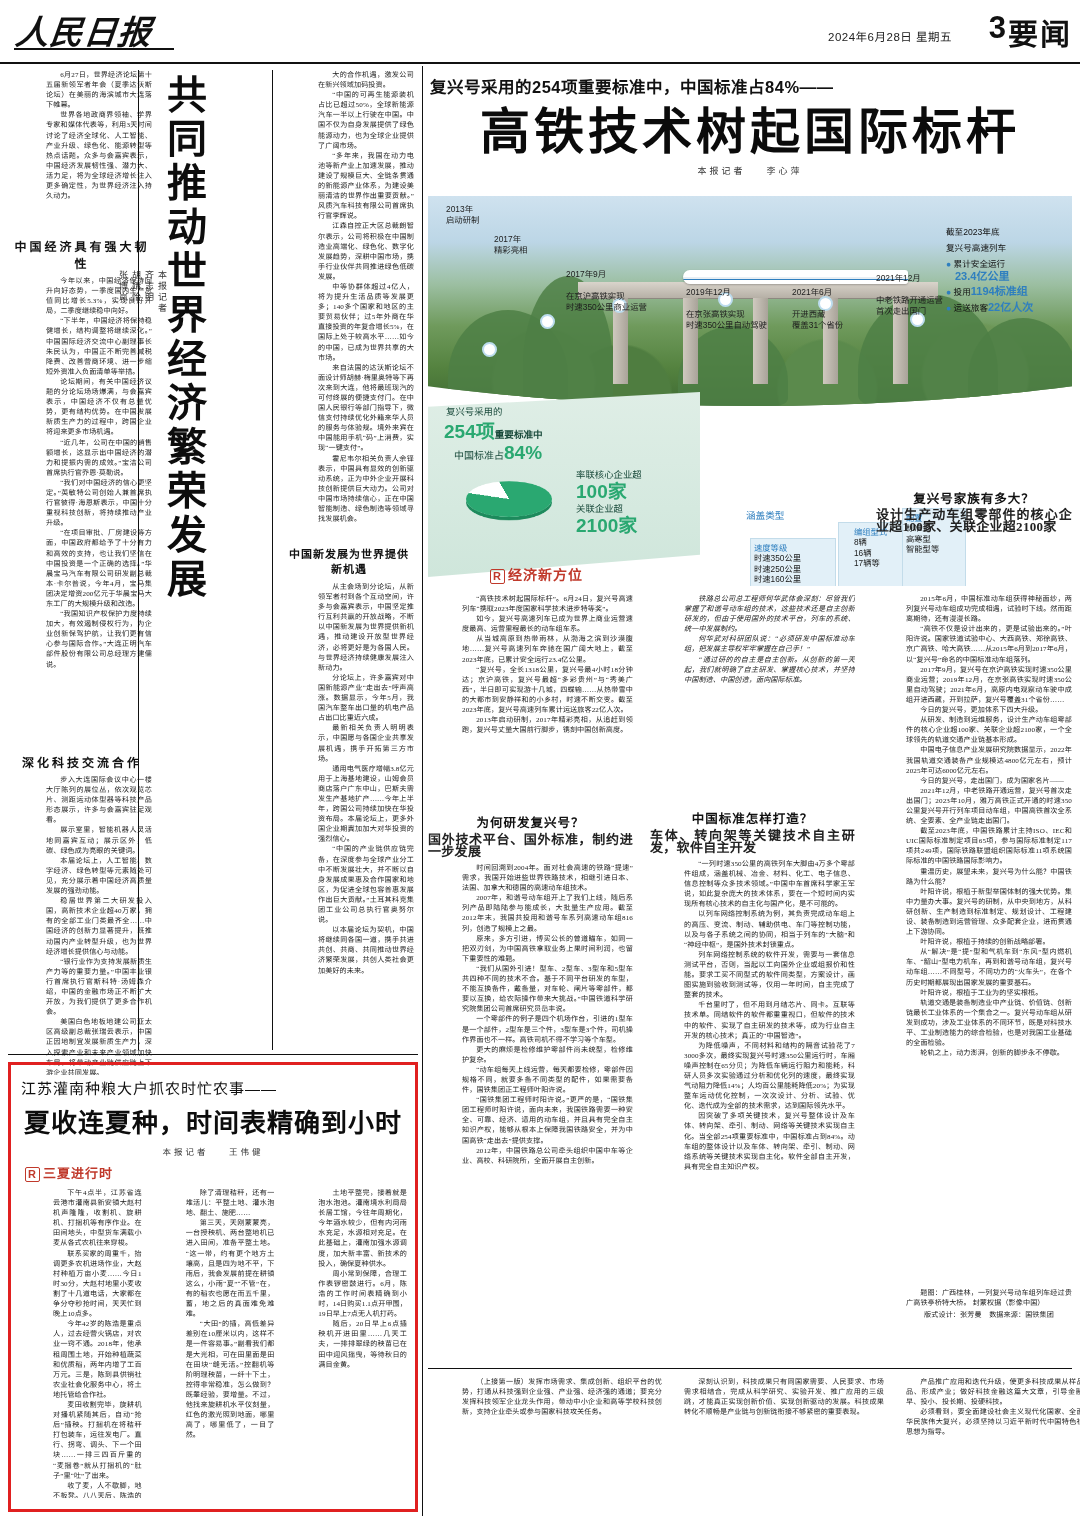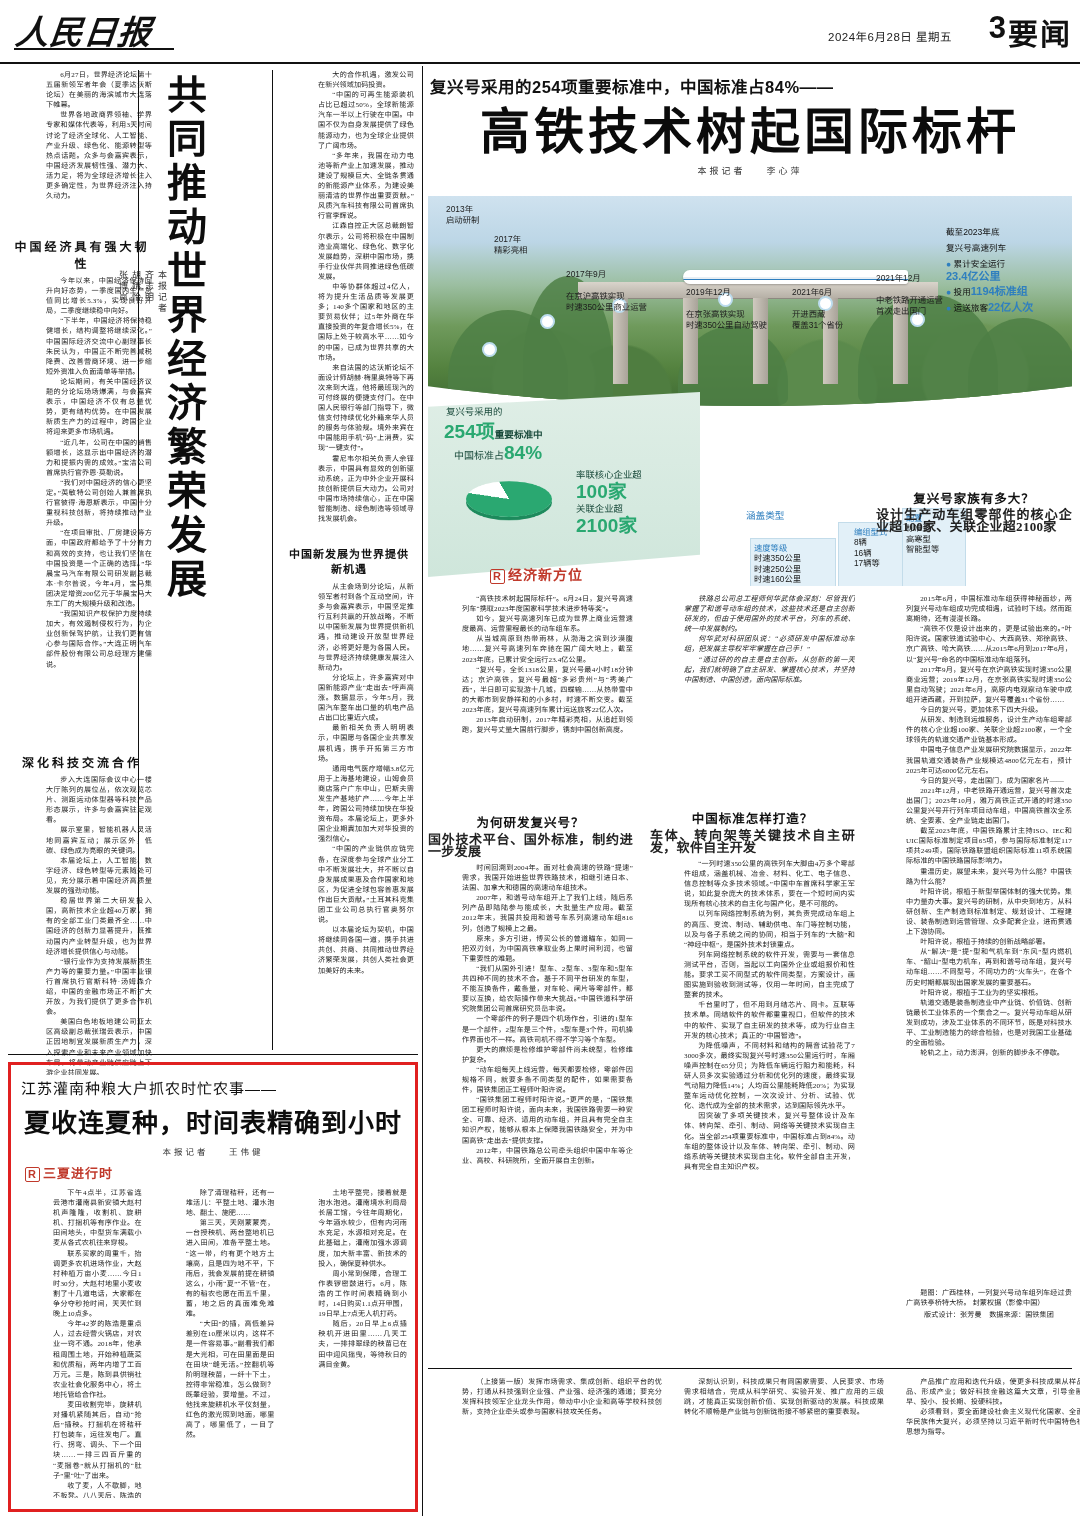--- a/index.html
+++ b/index.html
@@ -414,21 +414,21 @@
       <div>中老铁路开通运营
 首次走出国门</div>
     </div>
 
     <div class="rt-title" style="top:30px;width:124px;">
       <div>截至2023年底</div>
       <div style="margin-top:4px;">复兴号高速列车</div>
       <div style="margin-top:4px;">
         <span class="rt-dot">●</span>
         <span>累计安全运行</span>
-        <div class="rt-b" style="margin-left:0;">23.4亿公里</div>
+        <div class="rt-b" style="margin-left:9px;">23.4亿公里</div>
       </div>
       <div style="margin-top:3px;">
         <span class="rt-dot">●</span>
         <span>投用</span><span class="rt-b">1194标准组</span>
       </div>
       <div style="margin-top:3px;">
         <span class="rt-dot">●</span>
         <span>运送旅客</span><span class="rt-b">22亿人次</span>
       </div>
     </div>

